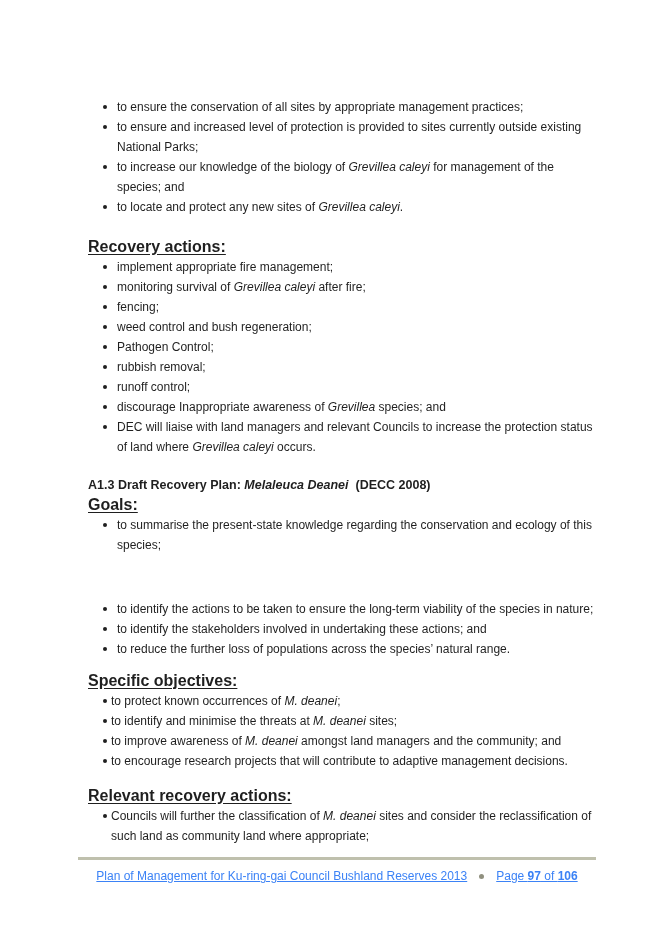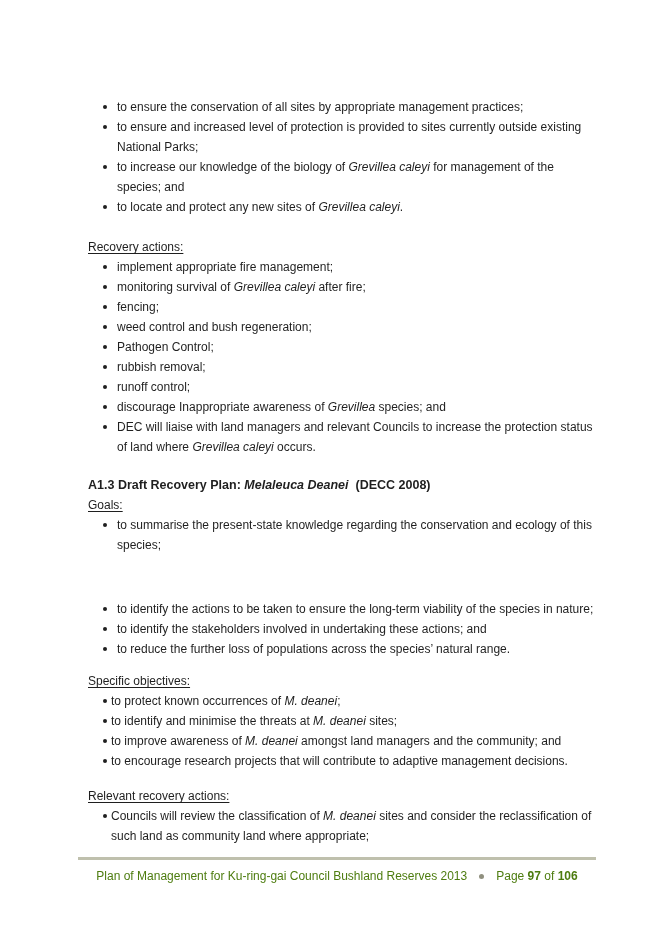--- a/index.html
+++ b/index.html
@@ -25,37 +25,37 @@
   ul.indent-lg li{padding-left:29px;}
   ul.indent-sm li{padding-left:23px;}
   ul.blist li::before{
     content:"";position:absolute;left:15px;top:8px;
     width:4px;height:4px;border-radius:50%;background:var(--text);
   }
   
   li.pr{padding-right:10px;}
   li.nw{white-space:nowrap;margin-top:44px;}
   .uhead{
-    margin:0;font-size:12px;font-weight:normal;
+    margin:0;font-size:16px;font-weight:bold;
     text-decoration:underline;text-underline-offset:2px;
   }
   .bhead{margin:0;font-size:12.5px;font-weight:bold;}
   .mt20{margin-top:20px;}
   .mt18{margin-top:18px;}
   .mt15{margin-top:15px;}
   .mt12{margin-top:12px;}
   .mt2{margin-top:2px;}
   .it{font-style:italic;}
   .bd{font-weight:bold;}
   .footer{
     position:absolute;left:78px;top:857px;width:518px;
     text-align:center;
   }
   .frule{height:3px;background:var(--rule);margin-bottom:6px;}
-  .ftext{white-space:nowrap;color:#4d7c0f;}
+  .ftext{white-space:nowrap;color:#3b82f6;text-decoration:underline;}
   .fdot{
     display:inline-block;width:5px;height:5px;border-radius:50%;
     background:var(--dot);margin:0 12px;vertical-align:1px;
   }
 </style>
 </head>
 <body>
 
 <div class="page">
   <div class="content">
@@ -93,21 +93,21 @@
     <h3 class="uhead mt12">Specific objectives:</h3>
     <ul class="blist indent-sm">
       <li><span>to protect known occurrences of </span><span class="it">M. deanei</span><span>;</span></li>
       <li><span>to identify and minimise the threats at </span><span class="it">M. deanei</span><span> sites;</span></li>
       <li><span>to improve awareness of </span><span class="it">M. deanei</span><span> amongst land managers and the community; and</span></li>
       <li><span>to encourage research projects that will contribute to adaptive management decisions.</span></li>
     </ul>
 
     <h3 class="uhead mt15">Relevant recovery actions:</h3>
     <ul class="blist indent-sm">
-      <li><span>Councils will review the classification of </span><span class="it">M. deanei</span><span> sites and consider the reclassification of such land as community land where appropriate;</span></li>
+      <li><span>Councils will further the classification of </span><span class="it">M. deanei</span><span> sites and consider the reclassification of such land as community land where appropriate;</span></li>
     </ul>
 
   </div>
 
   <div class="footer">
     <div class="frule"></div>
     <div class="ftext"><span>Plan of Management for Ku-ring-gai Council Bushland Reserves 2013</span><span class="fdot"></span><span><span>Page </span><span class="bd">97</span><span> of </span><span class="bd">106</span></span></div>
   </div>
 </div>
 

